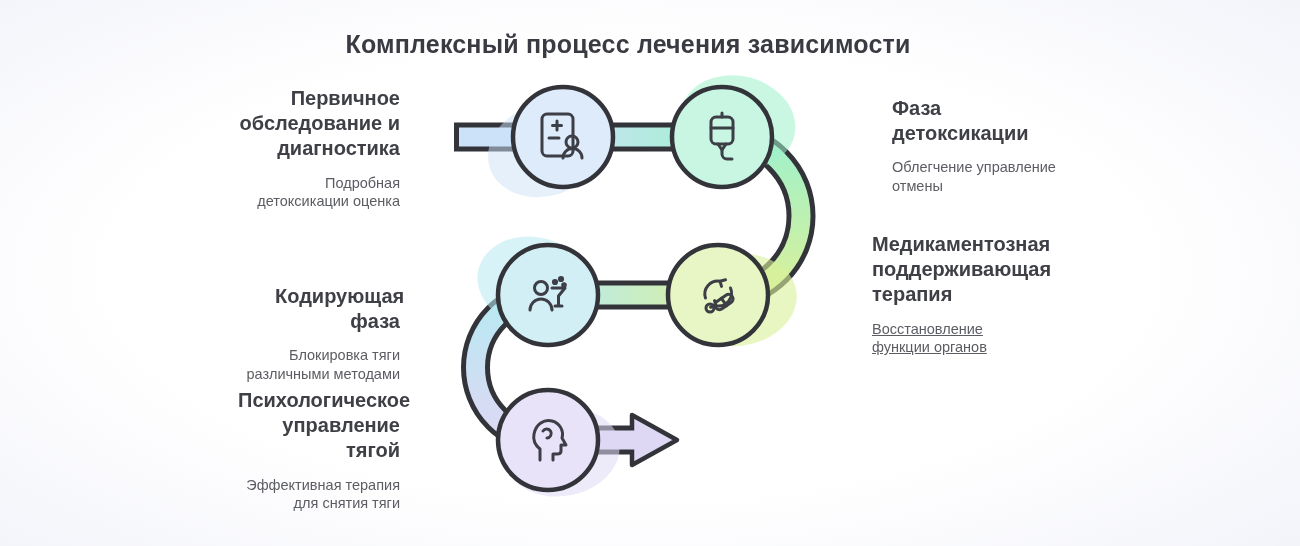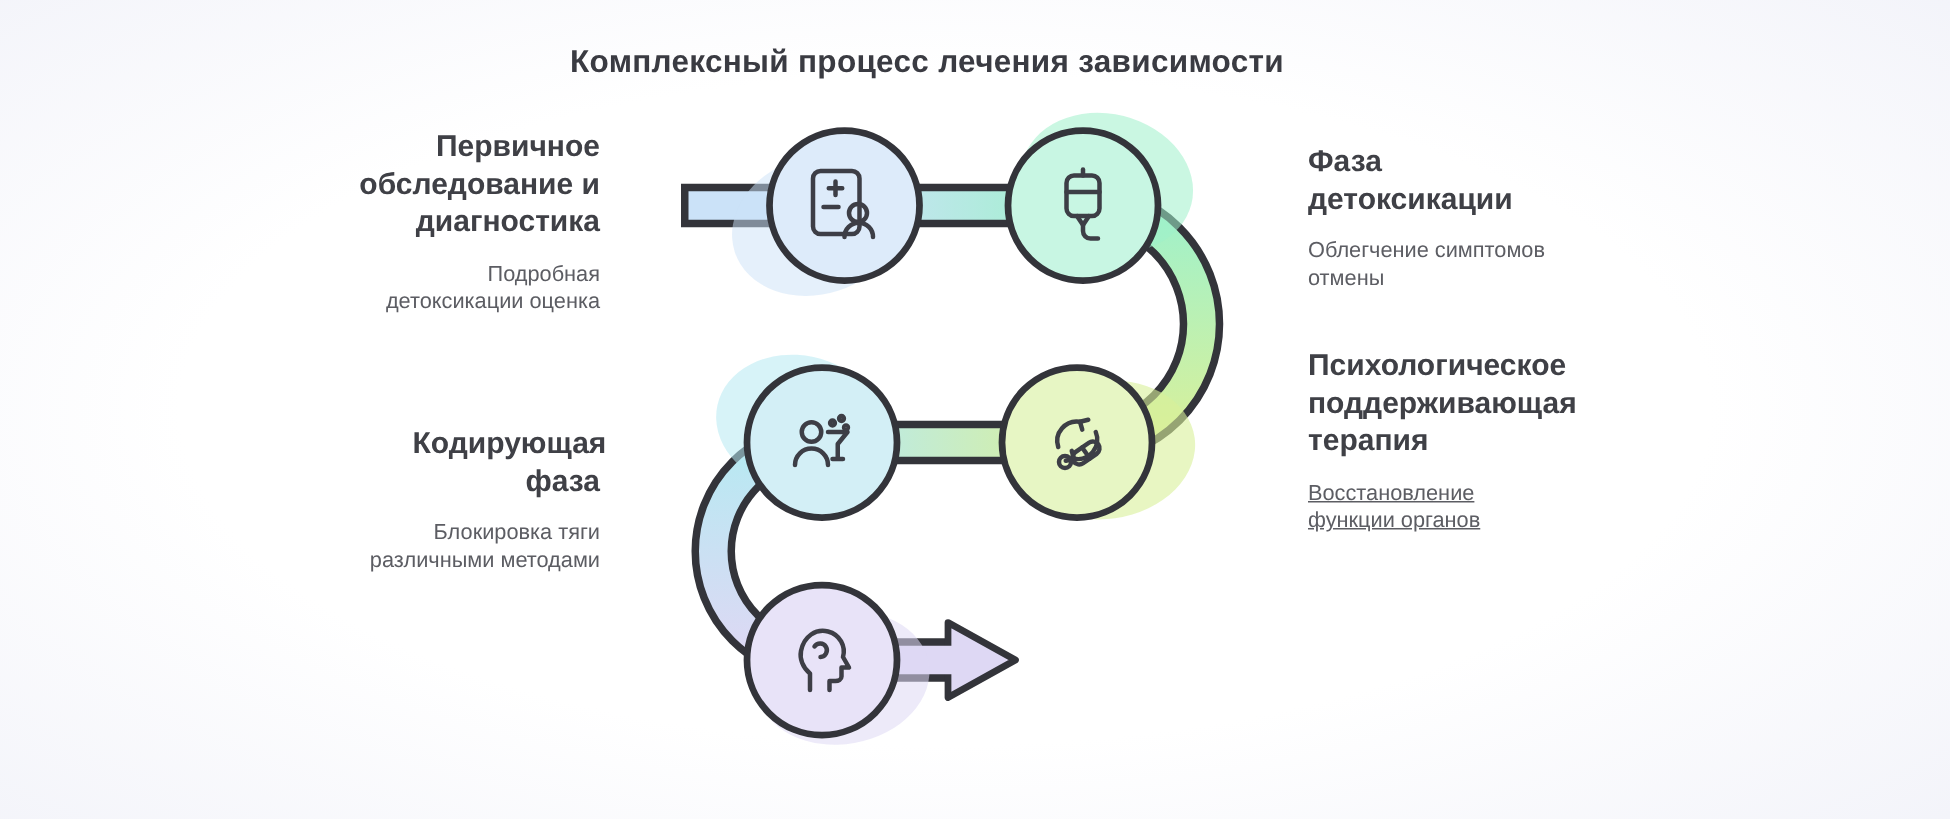--- a/index.html
+++ b/index.html
@@ -2,34 +2,34 @@
 <html><head>
 <meta charset="utf-8">
 <style>
   html,body{margin:0;padding:0;}
   body{background:#eef0f7;font-family:"Liberation Sans","DejaVu Sans",sans-serif;}
   .canvas{
     position:relative;width:1300px;height:546px;overflow:hidden;
     background:radial-gradient(ellipse 980px 430px at 630px 273px,#ffffff 52%,#f1f2f9 100%);
   }
   .main-title{
-    position:absolute;top:30px;left:0;width:1236px;text-align:center;
-    font-size:21px;font-weight:bold;color:#3a3b42;letter-spacing:.2px;
+    position:absolute;top:30px;left:10px;width:1236px;text-align:center;
+    font-size:25px;font-weight:bold;color:#3a3b42;letter-spacing:.2px;
   }
   .diagram-svg{position:absolute;left:0;top:0;}
   .step{position:absolute;}
   .step .t{font-weight:bold;font-size:20px;line-height:1.26;color:#3f4046;}
   .step .s{margin-top:12px;font-size:14.5px;line-height:1.3;color:#5c5d63;}
   .left{text-align:right;}
   .right{text-align:left;}
   .left .t,.left .s{margin-left:auto;}
   .step1{top:86px;right:900px;width:200px;}
   .step1 .t{max-width:170px;}
   .step1 .s{max-width:150px;}
-  .step2{top:96px;left:872px;width:200px;}
+  .step2{top:96px;left:892px;width:200px;}
   .step2 .t{max-width:135px;}
   .step2 .s{max-width:180px;}
   .step3{top:232px;left:872px;width:215px;}
   .step3 .t{max-width:198px;}
   .step3 .s{max-width:155px;text-decoration:underline;}
   .step4{top:248px;right:900px;width:195px;}
   .step4 .t{max-width:125px;margin-top:36px;}
   .step4 .s{max-width:178px;}
   .step5{top:388px;right:900px;width:195px;}
   .step5 .t{max-width:162px;}
@@ -128,27 +128,31 @@
     </g>
   </svg>
 
   <div class="step step1 left">
     <div class="t">Первичное обследование и диагностика</div>
     <div class="s">Подробная детоксикации оценка</div>
   </div>
 
   <div class="step step2 right">
     <div class="t">Фаза детоксикации</div>
-    <div class="s">Облегчение симптомов отмены</div>
+    <div class="s">Облегчение управление отмены</div>
   </div>
 
   <div class="step step3 right">
-    <div class="t">Психологическое поддерживающая терапия</div>
+    <div class="t">Медикаментозная поддерживающая терапия</div>
     <div class="s">Восстановление функции органов</div>
   </div>
 
   <div class="step step4 left">
     <div class="t">Кодирующая фаза</div>
     <div class="s">Блокировка тяги различными методами</div>
   </div>
 
+  <div class="step step5 left">
+    <div class="t">Психологическое управление тягой</div>
+    <div class="s">Эффективная терапия для снятия тяги</div>
+  </div>
 
 </div>
 
 </body></html>

